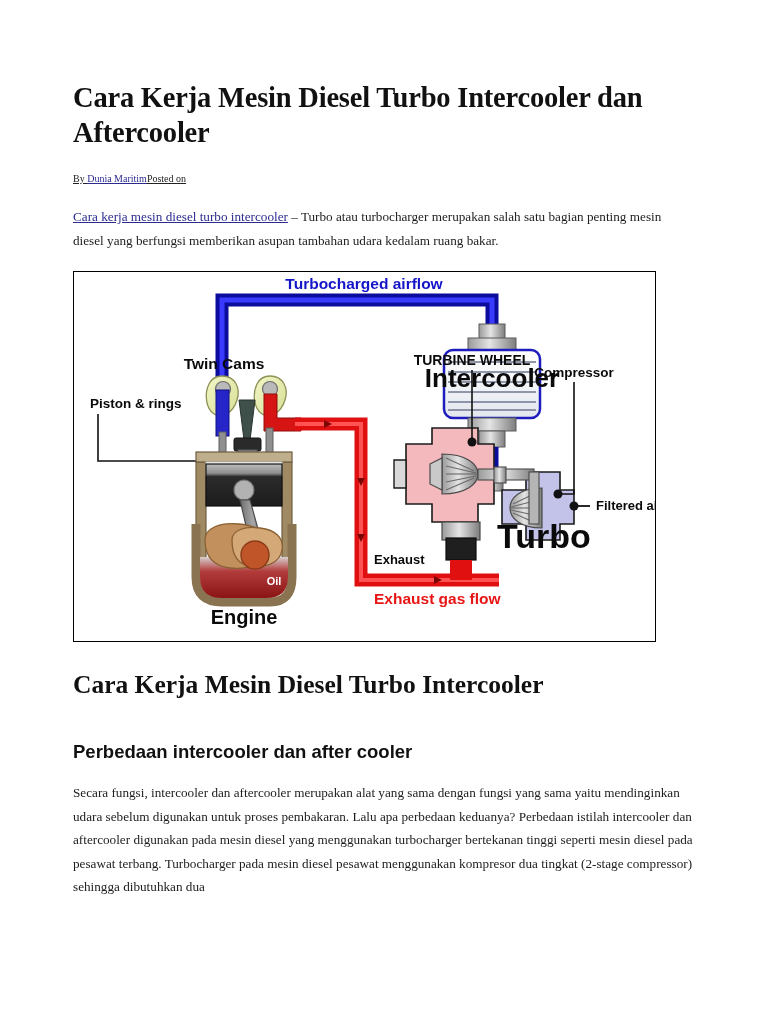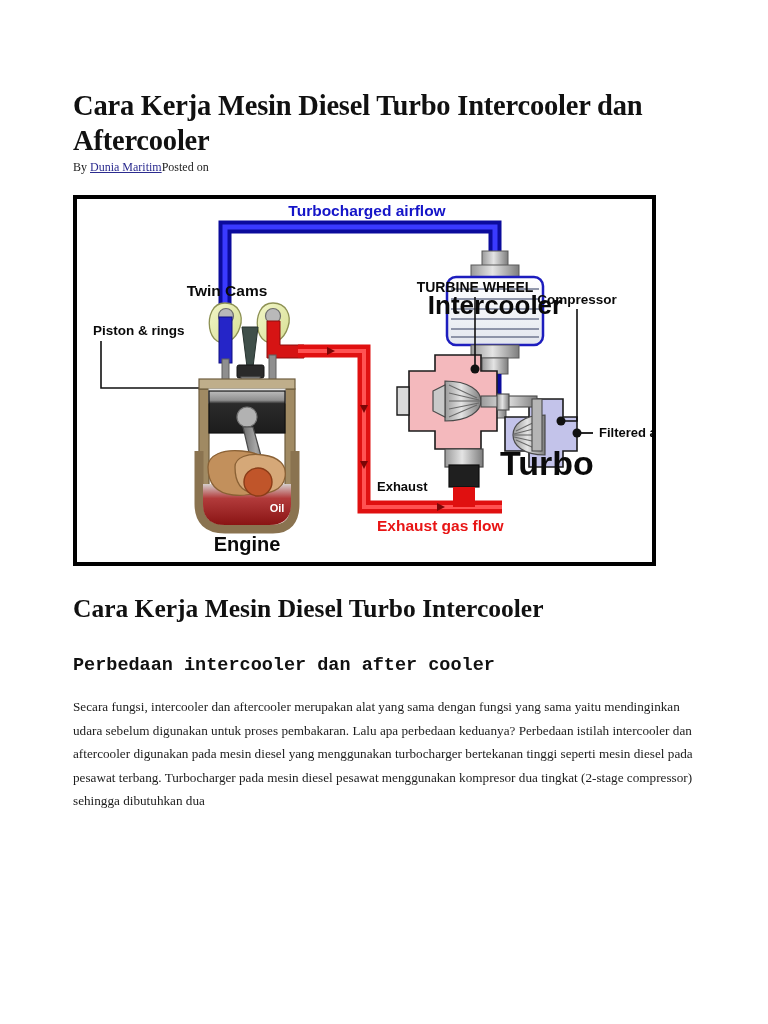--- a/index.html
+++ b/index.html
@@ -13,37 +13,38 @@
     height: 1024px;
     overflow: hidden;
     font-family: "Liberation Serif", "DejaVu Serif", serif;
     color: #1a1a1a;
   }
   .page {
     width: 768px;
     height: 860px;
     position: relative;
     box-sizing: border-box;
-    padding: 8px 73px 0 73px;
+    padding: 0 73px 0 73px;
   }
   .article-title {
     font-family: "Liberation Serif", "DejaVu Serif", serif;
     font-weight: bold;
     font-size: 28.5px;
     line-height: 35px;
     letter-spacing: -0.2px;
     margin: 0;
     padding-top: 80px;
     color: #111111;
   }
   .byline {
-    font-size: 12px;
+    font-size: 10px;
     line-height: 18px;
-    margin: 0 0 0 0;
+    margin: 20px 0 0 0;
     color: #222;
+    text-decoration: underline;
   }
   .byline .link {
     color: #2b2b8f;
     text-decoration: underline;
   }
   p.body-text {
     font-size: 13.2px;
     line-height: 23.5px;
     margin: 17px 0 0 0;
     color: #1c1c1c;
@@ -52,57 +53,60 @@
   p.body-text .inline-link {
     color: #2b2b8f;
     text-decoration: underline;
   }
 
   
   .figure {
     margin: 19px 0 0 0;
     width: 583px;
     height: 371px;
-    border: 4px solid #000000;
+    border: 1px solid #000000;
     background: #ef4444;
     position: relative;
     box-sizing: border-box;
     overflow: hidden;
   }
   .figure svg { display: block; }
 
   
   h2.section-h2 {
     font-family: "Liberation Serif", "DejaVu Serif", serif;
     font-weight: bold;
     font-size: 25.5px;
     line-height: 30px;
     margin: 28px 0 0 0;
     color: #111;
   }
   h3.section-h3 {
-    font-family: Liberation Mono, monospace;
+    font-family: Liberation Sans, sans-serif;
     font-weight: bold;
     font-size: 18.5px;
     line-height: 24px;
-    margin: 30px 0 0 0;
+    margin: 40px 0 0 0;
     color: #111;
   }
 </style>
 </head>
 <body>
 
 <div class="page">
 
   <h1 class="article-title">Cara Kerja Mesin Diesel Turbo Intercooler dan Aftercooler</h1>
 
   <div class="byline">
     <span>By </span><a class="link" href="#">Dunia Maritim</a><span>Posted on</span>
   </div>
 
+  <p class="body-text">
+    <a class="inline-link" href="#">Cara kerja mesin diesel turbo intercooler</a><span> – Turbo atau turbocharger merupakan salah satu bagian penting mesin diesel yang berfungsi memberikan asupan tambahan udara kedalam ruang bakar.</span>
+  </p>
 
 
 
   <div class="figure">
     <svg width="581" height="369" viewBox="0 0 581 369" xmlns="http://www.w3.org/2000/svg">
       <defs>
         <linearGradient id="gPiston" x1="0" y1="0" x2="0" y2="1">
           <stop offset="0%" stop-color="#bdbdbd"></stop>
           <stop offset="22%" stop-color="#8f8f8f"></stop>
           <stop offset="30%" stop-color="#2b2b2b"></stop>

